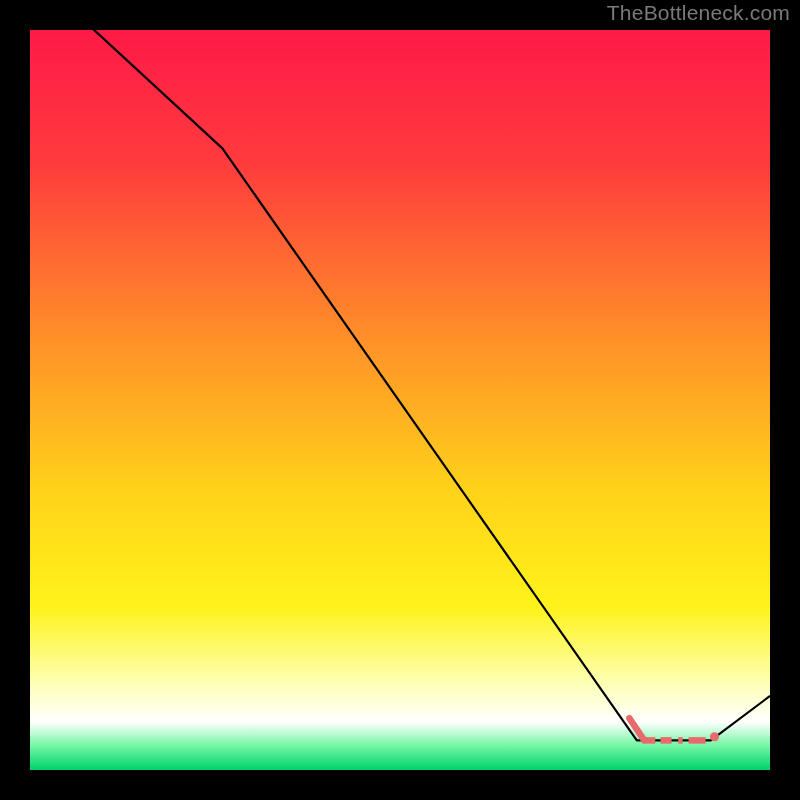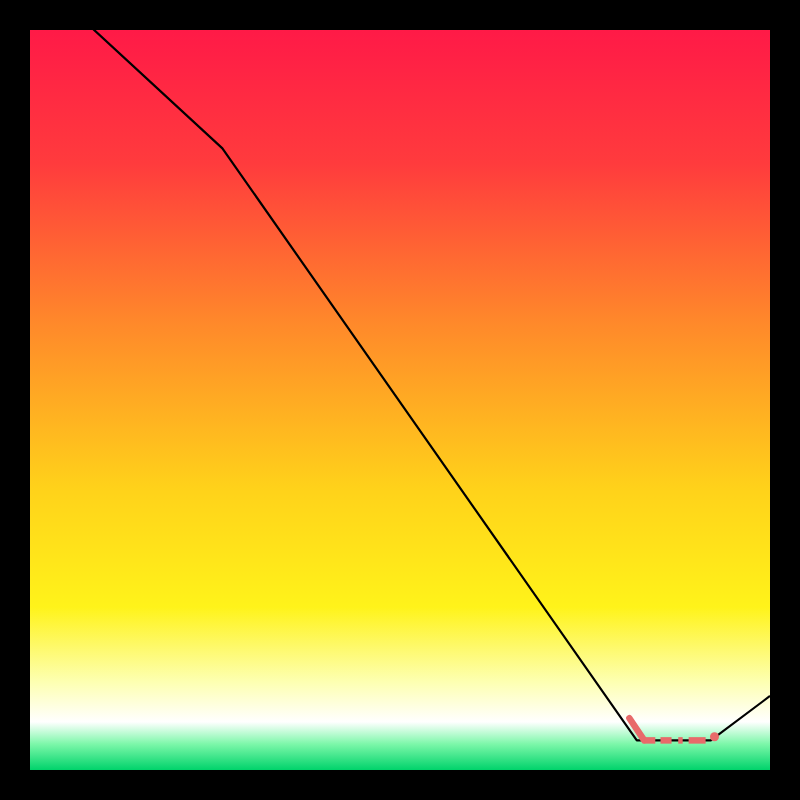--- a/index.html
+++ b/index.html
@@ -31,20 +31,21 @@
     top: 30px;
     width: 740px;
     height: 740px;
   }
   svg { display: block; }
 </style>
 </head>
 <body>
 
 <div class="wrap">
+  <div class="attribution">TheBottleneck.com</div>
   <div class="plot">
     <svg id="svg" width="740" height="740" viewBox="0 0 740 740">
       <defs>
         <linearGradient id="bg" x1="0" y1="0" x2="0" y2="1">
             <stop offset="0%" stop-color="#ff1a47"></stop>
             <stop offset="18%" stop-color="#ff3b3d"></stop>
             <stop offset="40%" stop-color="#ff8a2a"></stop>
             <stop offset="62%" stop-color="#ffd21a"></stop>
             <stop offset="78%" stop-color="#fff31a"></stop>
             <stop offset="88%" stop-color="#fdffb0"></stop>

